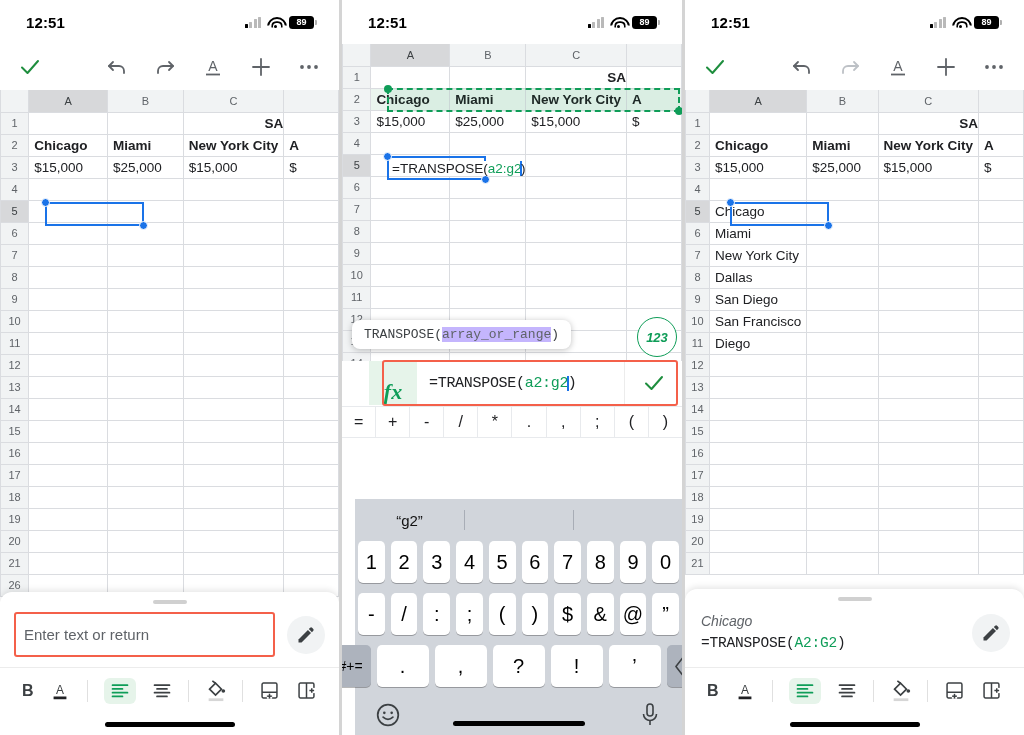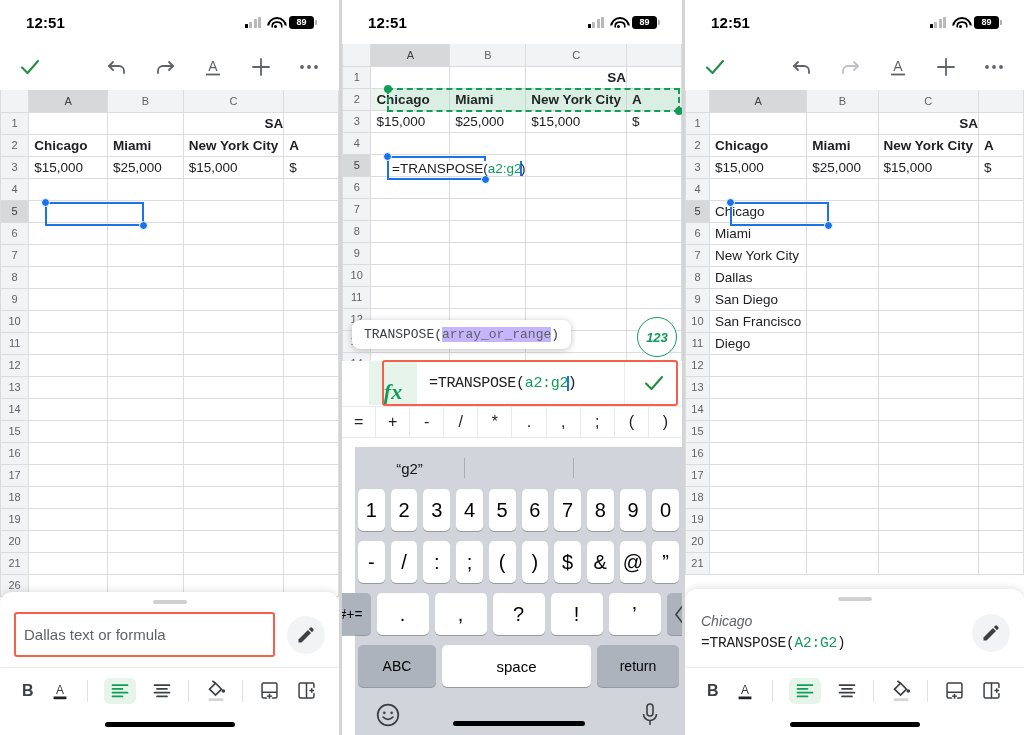--- a/index.html
+++ b/index.html
@@ -483,21 +483,21 @@
       <div class="selbox" style="left:45px; top:112px; width:99px; height:24px;">
         <span class="h tl"></span>
         <span class="h br"></span>
       </div>
     </div>
 
     <div class="bottomsheet">
       <div class="grabber"></div>
       <div class="fbar">
         <div class="fbar-content redbox">
-          <div class="input-placeholder">Dallas text or formula</div>
+          <div class="input-placeholder">Enter text or return</div>
         </div>
         <div class="pencil-btn">
           <svg width="20" height="20" viewBox="0 0 24 24">
               <path d="M3 17.3 L3 21 L6.7 21 L18 9.7 L14.3 6 Z" fill="#3c4043"></path>
               <path d="M20.7 7 a1.6 1.6 0 0 0 0 -2.3 L19.3 3.3 a1.6 1.6 0 0 0 -2.3 0 L15.4 4.9 L19.1 8.6 Z" fill="#3c4043"></path>
             </svg>
         </div>
       </div>
       <div class="fmt-toolbar">
         <div class="fmt-item">
@@ -804,25 +804,20 @@
         <div class="key" style="width:52px">!</div>
         <div class="key" style="width:52px">’</div>
         <div class="key dark wide">
           <svg width="24" height="19" viewBox="0 0 26 20">
               <path d="M8 1 L25 1 L25 19 L8 19 L1 10 Z" fill="none" stroke="#3c4043" stroke-width="1.7" stroke-linejoin="round"></path>
               <line x1="12" y1="6.5" x2="19" y2="13.5" stroke="#3c4043" stroke-width="1.7" stroke-linecap="round"></line>
               <line x1="19" y1="6.5" x2="12" y2="13.5" stroke="#3c4043" stroke-width="1.7" stroke-linecap="round"></line>
             </svg>
         </div>
       </div>
-      <div class="krow krow4">
-        <div class="key dark k-abc">ABC</div>
-        <div class="key k-space">space</div>
-        <div class="key dark k-return">return</div>
-      </div>
       <div class="kbd-bottom">
         <div>
           <svg width="26" height="26" viewBox="0 0 24 24">
               <circle cx="12" cy="12" r="9.5" fill="none" stroke="#3c4043" stroke-width="1.6"></circle>
               <circle cx="8.6" cy="10" r="1.2" fill="#3c4043"></circle>
               <circle cx="15.4" cy="10" r="1.2" fill="#3c4043"></circle>
               <path d="M7.5 14 Q12 18 16.5 14" fill="none" stroke="#3c4043" stroke-width="1.6" stroke-linecap="round"></path>
             </svg>
         </div>
         <div>

